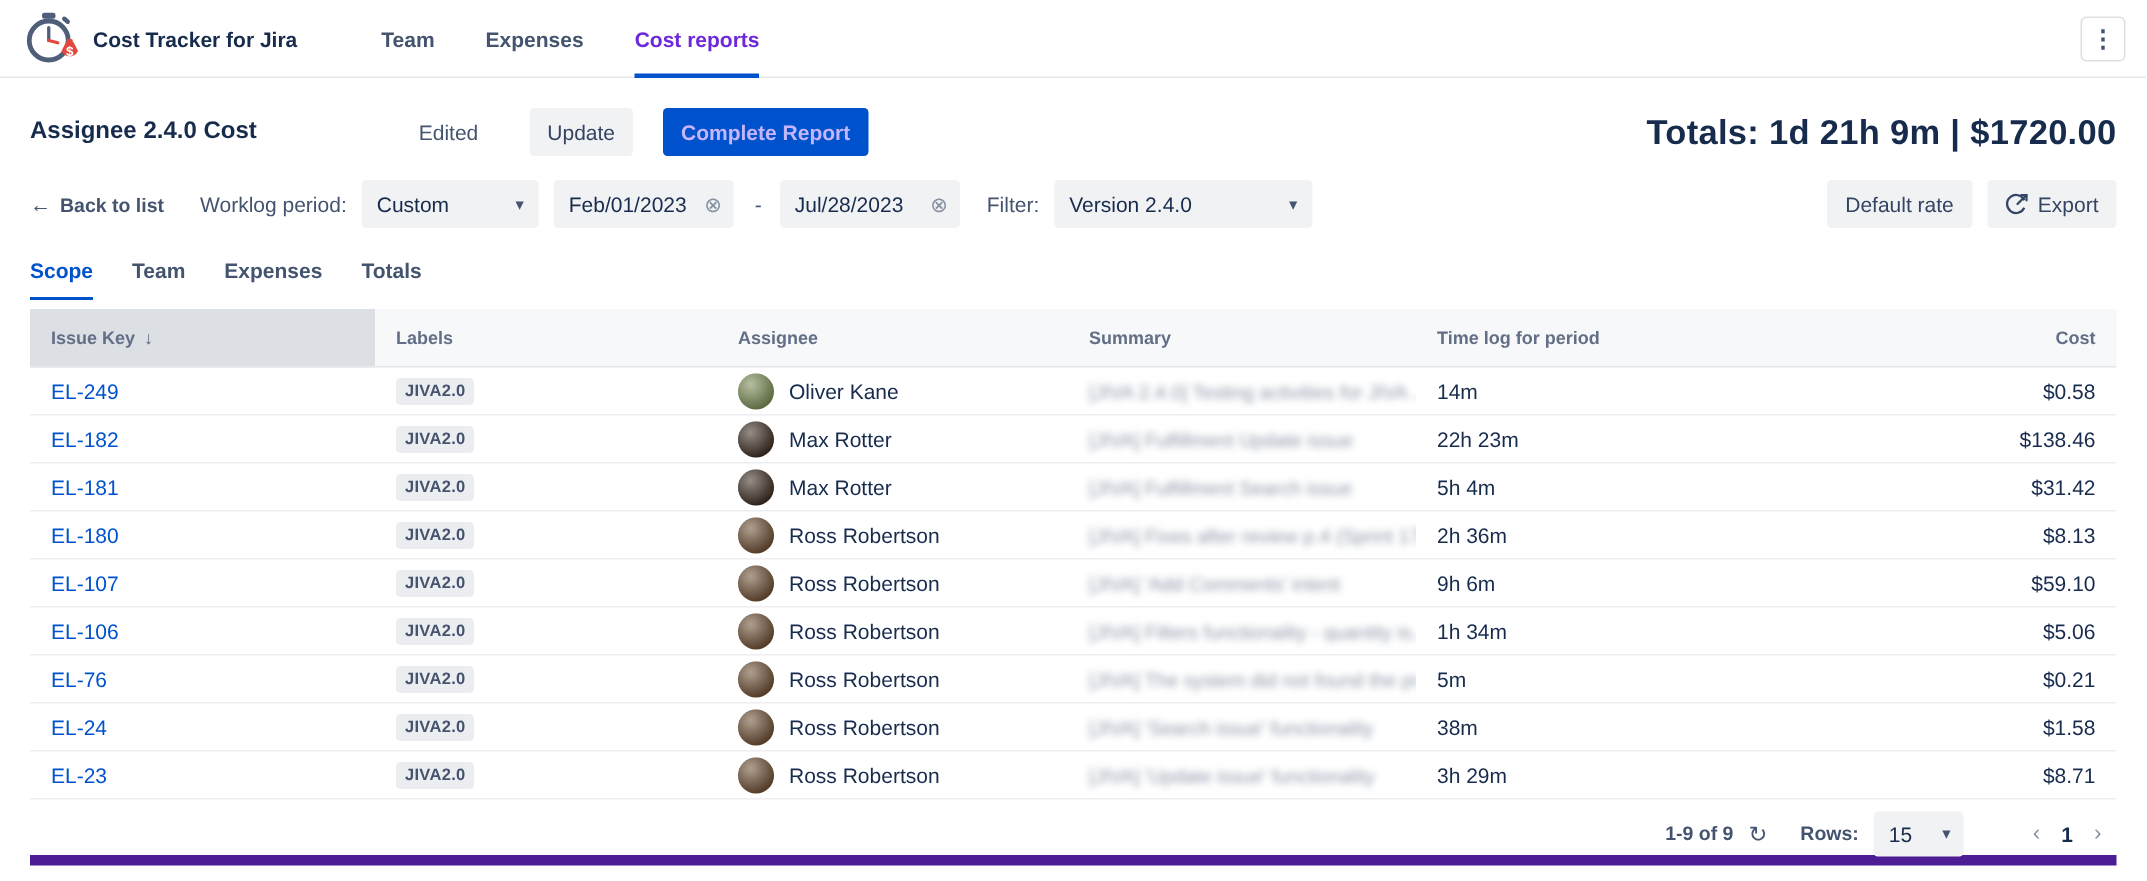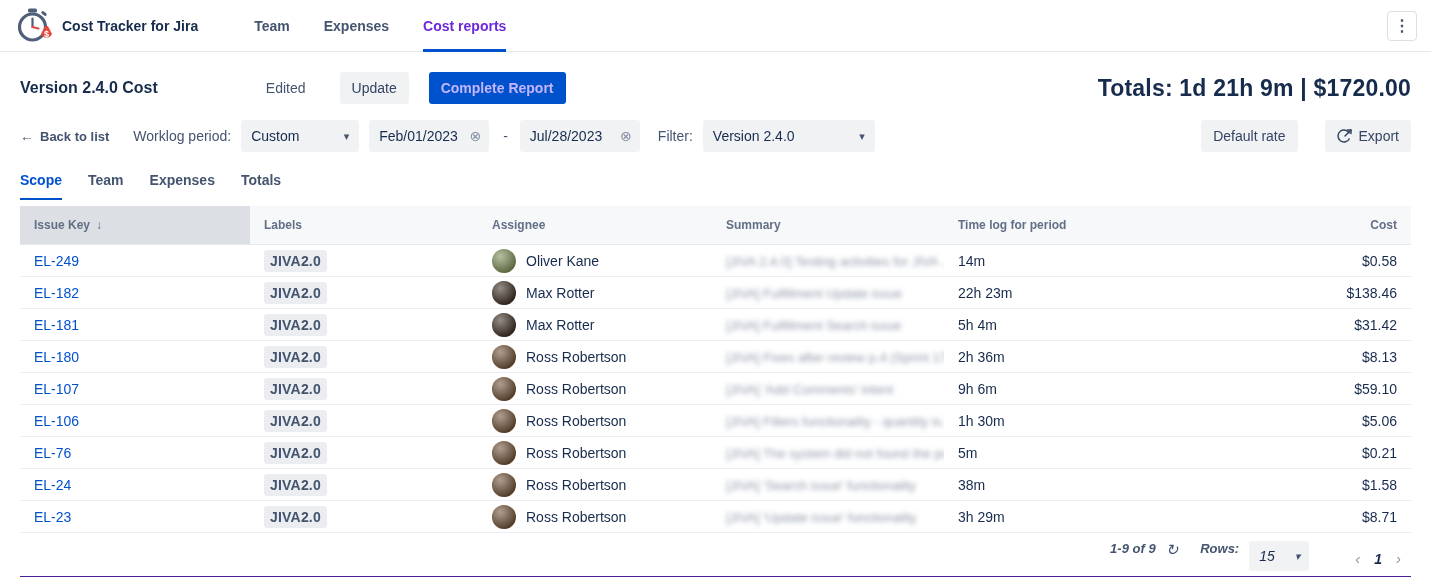--- a/index.html
+++ b/index.html
@@ -44,21 +44,21 @@
     align-items:center; padding:0 10px; font-size:14px; color:#172B4D; cursor:pointer; gap:20px; }
   .select .chev { font-size:11px; color:#44546F; margin-left:auto; }
   .select-period { width:118px; }
   .datebox { height:32px; width:120px; background:#F1F2F4; border-radius:3px;
     display:inline-flex; align-items:center; padding:0 8px 0 10px; font-size:14px;
     color:#172B4D; cursor:pointer; margin-left:10px; }
   .clear-x { margin-left:auto; color:#8590A2; font-size:14px; line-height:1; cursor:pointer; }
   .date-sep { margin:0 2px 0 8px; color:#44546F; font-size:14px; padding-left:6px; }
   .filter-label { font-size:14px; color:#44546F; margin-left:18px; margin-right:10px; }
   .select-filter { width:172px; }
-  .filter-right { margin-left:auto; display:flex; align-items:center; gap:27px; }
+  .filter-right { margin-left:auto; display:flex; align-items:center; gap:10px; }
   .export-icon { width:16px; height:16px; margin-right:6px; }
 
   
   .subtabs { display:flex; gap:26px; margin-top:20px; height:28px; }
   .subtab { font-size:14px; font-weight:600; color:#44546F; cursor:pointer;
     padding-bottom:8px; border-bottom:2px solid transparent; }
   .subtab.active { color:#0052CC; border-bottom-color:#0052CC; }
 
   
   table { width:1391px; border-collapse:collapse; table-layout:fixed; margin-top:6px; }
@@ -66,32 +66,32 @@
   col.c-summary{width:232px;} col.c-time{width:290px;} col.c-cost{width:auto;}
   thead th { background:#F7F8F9; height:34px; text-align:left; font-size:12px;
     font-weight:700; color:#626F86; padding:12px 14px; border-bottom:1px solid #E6E8EC; }
   thead th.sorted { background:#DCDFE4; cursor:pointer; }
   thead th.num { text-align:right; }
   .sort-arrow { font-size:12px; font-weight:400; margin-left:6px; color:#626F86; }
   tbody td { height:32px; padding:0 14px; font-size:14px; color:#172B4D;
     border-bottom:1px solid #EDEEF1; white-space:nowrap; overflow:hidden; }
   td.key a { color:#0052CC; text-decoration:none; font-size:14px; cursor:pointer; }
   .chip { display:inline-block; background:#ECEDF0; border-radius:3px; padding:3px 6px;
-    font-size:14px; font-weight:700; color:#44546F; letter-spacing:.2px; }
+    font-size:11px; font-weight:700; color:#44546F; letter-spacing:.2px; }
   .assignee { display:flex; align-items:center; gap:10px; }
   .avatar { width:24px; height:24px; border-radius:50%; flex:0 0 24px;
     background:#6e4f35; position:relative; overflow:hidden; }
   .avatar::after { content:""; position:absolute; inset:0; border-radius:50%;
     background:radial-gradient(circle at 35% 30%, rgba(255,255,255,.45), rgba(0,0,0,.25) 75%); }
   .summary-blur { color:#7A8699; font-size:13px; filter:blur(2.6px); opacity:.85; }
   td.cost { text-align:right; }
 
   
-  .footer { display:flex; justify-content:flex-end;
-    margin-top:8px; height:36px; padding-right:10px; border-bottom:1px solid #4c1d95;font-style:italic; }
+  .footer { display:flex; align-items:center; justify-content:flex-end;
+    margin-top:8px; height:36px; padding-right:10px; border-bottom:7px solid #4c1d95; }
   .range { font-size:13px; font-weight:600; color:#44546F; }
   .refresh { margin-left:10px; color:#44546F; font-size:15px; cursor:pointer; }
   .rows-label { margin-left:22px; font-size:13px; font-weight:600; color:#44546F; }
   .rows-select { margin-left:10px; height:30px; width:60px; }
   .pager { display:flex; align-items:center; gap:14px; margin-left:46px; }
   .pg-prev,.pg-next { color:#8993A4; font-size:15px; cursor:pointer; }
   .pg-page { font-size:14px; font-weight:700; color:#172B4D; }
 </style>
 </head>
 <body>
@@ -114,21 +114,21 @@
     <span class="topnav-item">Team</span>
     <span class="topnav-item">Expenses</span>
     <span class="topnav-item active">Cost reports</span>
   </div>
   <div class="kebab-btn">⋮</div>
 </div>
 
 <div class="page">
 
   <div class="title-row">
-    <span class="report-title">Version 2.4.0 Cost</span>
+    <span class="report-title">Assignee 2.4.0 Cost</span>
     <span class="edited">Edited</span>
     <button class="btn btn-subtle">Update</button>
     <button class="btn btn-primary">Complete Report</button>
     <span class="totals">Totals: 1d 21h 9m | $1720.00</span>
   </div>
 
   <div class="filter-row">
     <span class="back-link">
       <span class="back-arrow">←</span>
       <span>Back to list</span>
@@ -267,21 +267,21 @@
   <tr>
     <td class="key"><a>EL-106</a></td>
     <td><span class="chip">JIVA2.0</span></td>
     <td>
       <span class="assignee">
         <span class="avatar" style="background: rgb(110, 79, 53);"></span>
         <span>Ross Robertson</span>
       </span>
     </td>
     <td><span class="summary-blur">[JIVA] Filters functionality - quantity is...</span></td>
-    <td>1h 30m</td>
+    <td>1h 34m</td>
     <td class="cost">$5.06</td>
   </tr>
 
   <tr>
     <td class="key"><a>EL-76</a></td>
     <td><span class="chip">JIVA2.0</span></td>
     <td>
       <span class="assignee">
         <span class="avatar" style="background: rgb(110, 79, 53);"></span>
         <span>Ross Robertson</span>

